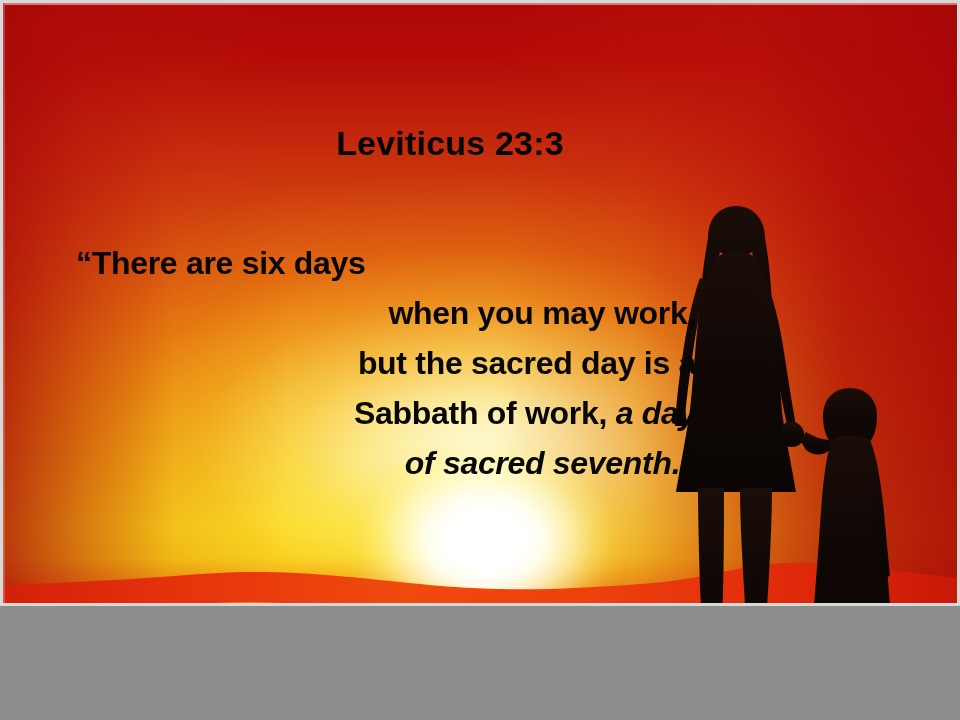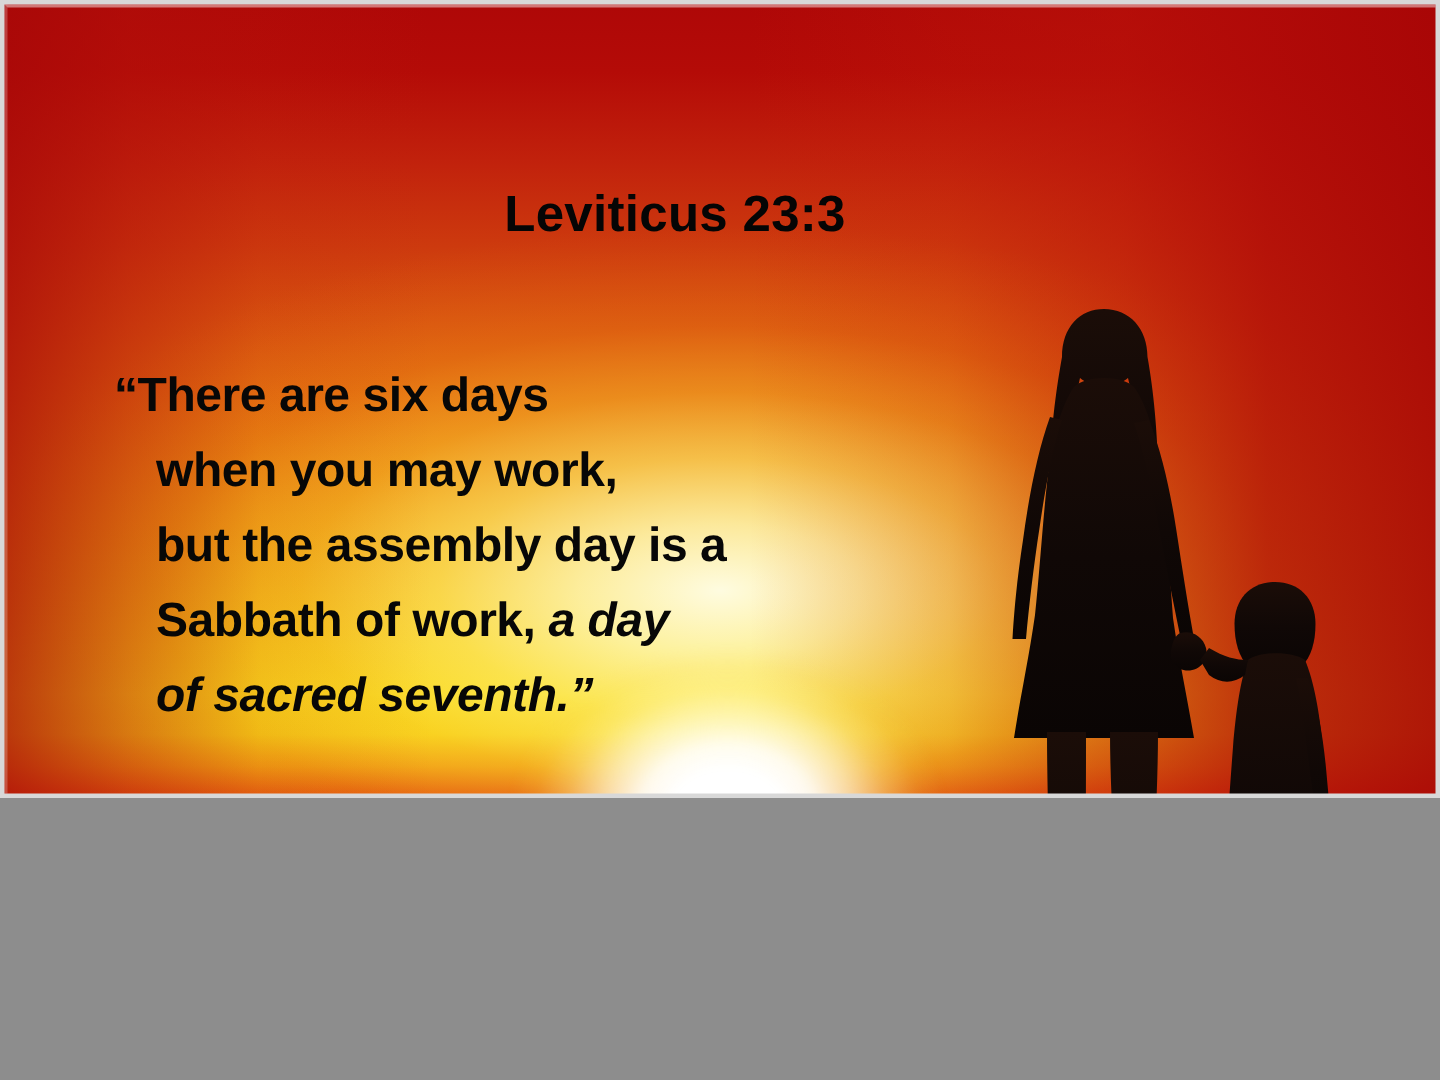--- a/index.html
+++ b/index.html
@@ -8,21 +8,21 @@
   html, body {
     width:960px; height:720px;
     overflow:hidden;
     background:#8d8d8d;
     font-family:"Liberation Sans", sans-serif;
   }
 
   
   #slide {
     position:relative;
-    width:960px; height:532px;
+    width:960px; height:606px;
     overflow:hidden;
     background:#bef264;
   }
 
   
   #slide-border {
     position:absolute; inset:0;
     border:3px solid #d8d8d8;
     pointer-events:none;
     z-index:90;
@@ -135,21 +135,21 @@
     left:76px; top:238px;
     width:620px;
     z-index:40;
     font-size:32px;
     font-weight:bold;
     line-height:50px;
     color:#070707;
     letter-spacing:-.3px;
   }
   #verse-body .vline { white-space:nowrap; display:block; }
-  #verse-body .vline.ind { padding-left:28px; }
+  #verse-body .vline.ind { padding-left:28px;text-align:right; }
   #verse-body .ital { font-style:italic; }
 </style>
 </head>
 <body>
 
 <div id="slide">
 
   <div class="layer" id="sky-base"></div>
   <div class="layer" id="sun-halo"></div>
   <div class="layer" id="sky-sides"></div>
@@ -297,20 +297,20 @@
                  C240,506 236,500 238,492 Z"></path>
       </g>
     </svg>
   </div>
 
   <div id="verse-ref">Leviticus 23:3</div>
 
   <div id="verse-body">
     <span class="vline">“There are six days</span>
     <span class="vline ind">when you may work,</span>
-    <span class="vline ind">but the assembly day is a</span>
+    <span class="vline ind">but the sacred day is a</span>
     <span class="vline ind"><span>Sabbath of work, </span><span class="ital">a day</span></span>
     <span class="vline ind ital">of sacred seventh.”</span>
   </div>
 
   <div id="slide-border"></div>
   <div id="slide-border-inner"></div>
 </div>
 
 </body></html>

